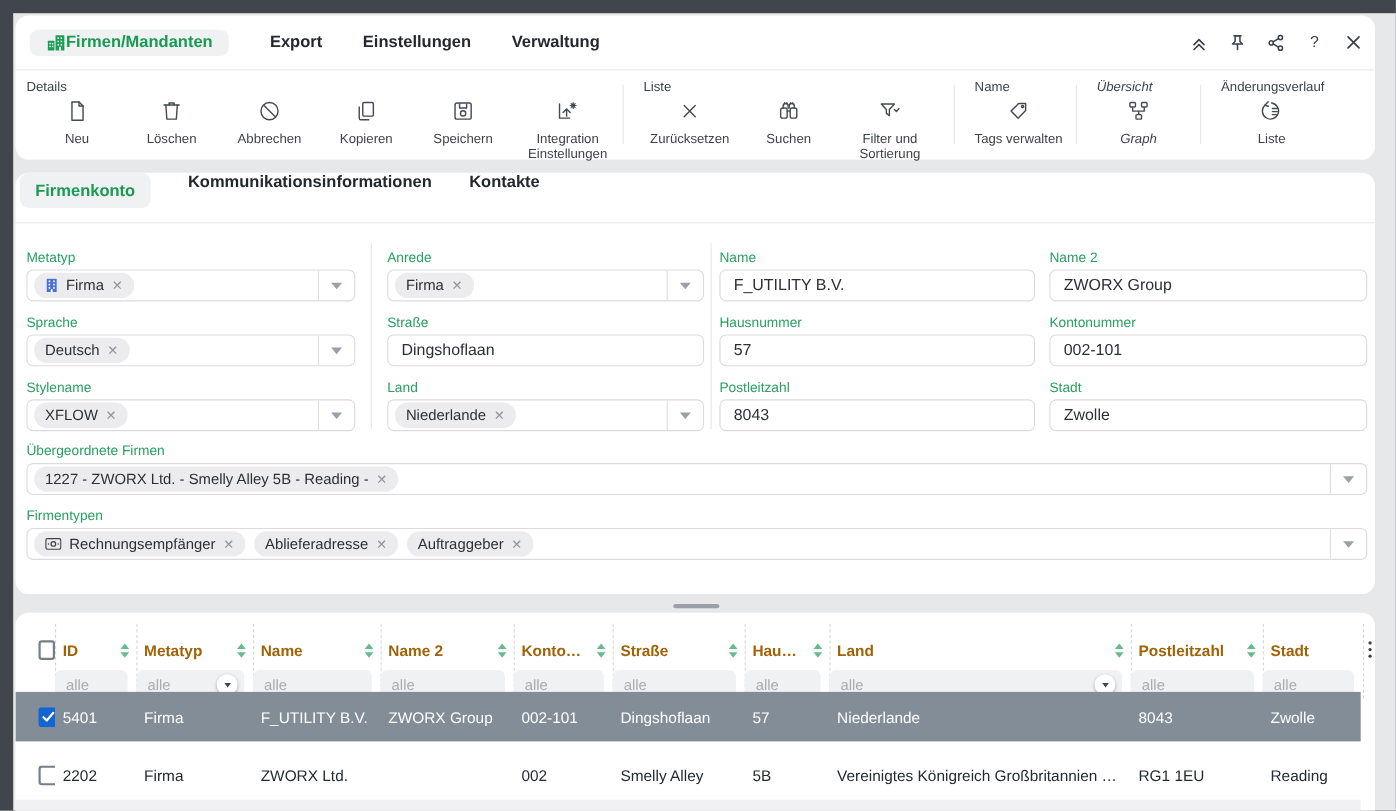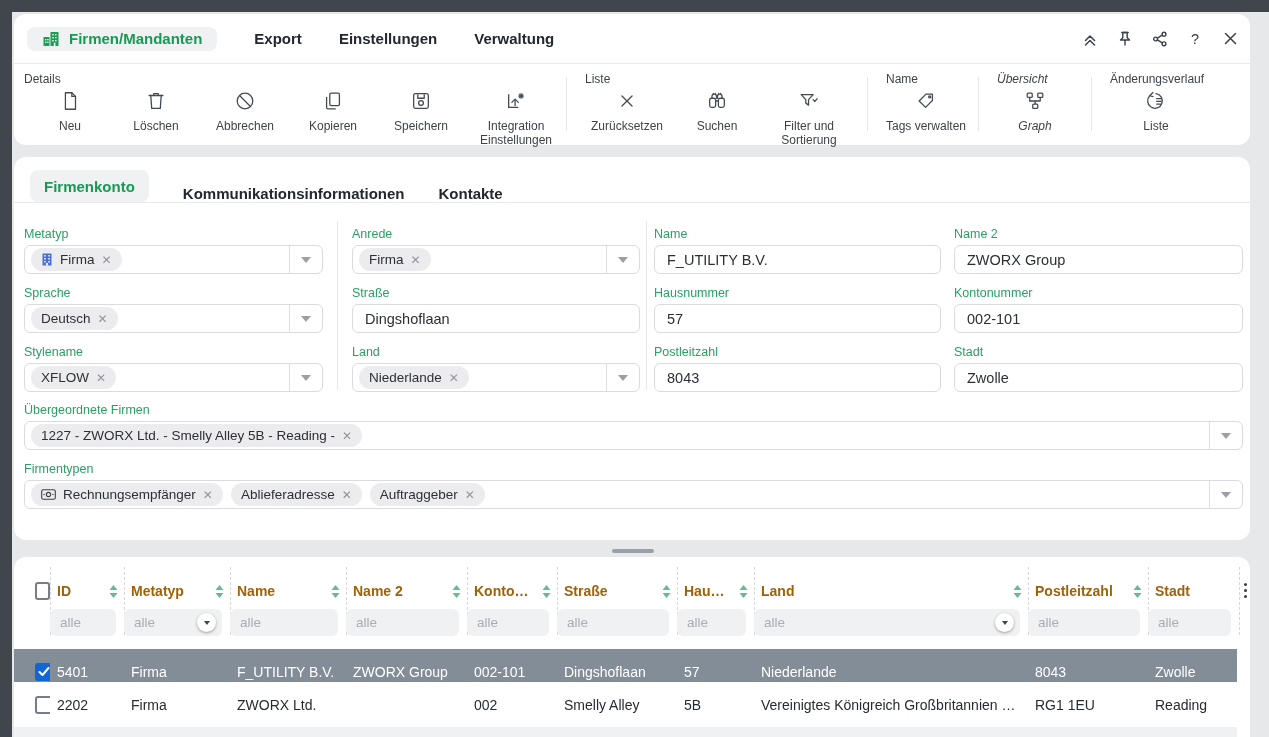--- a/index.html
+++ b/index.html
@@ -9,35 +9,35 @@
     background:#41464c;
     font-family:"Liberation Sans", sans-serif;
     color:#23282f;
   }
   .bg { position:absolute; left:12px; top:12px; right:0; bottom:0; background:#e7e8ea; }
   .panel { position:absolute; background:#fff; border-radius:12px; }
 
   
   #panel-top { left:14px; top:14px; width:1236px; height:131px; }
   .header-row { height:50px; display:flex; align-items:center; padding:0 10px 0 13px; border-bottom:1px solid #e8e9eb; }
-  .app-tab { display:flex; align-items:center; gap:9px; background:#f0f1f3; border-radius:8px; height:24px; padding:0 15px; color:#189a53; font-weight:bold; font-size:15px; cursor:default; }
+  .app-tab { display:flex; align-items:center; background:#f0f1f3; border-radius:8px; height:24px; padding:0 15px; color:#189a53; font-weight:bold; font-size:15px; cursor:default; }
   .menu-tab { font-weight:bold; font-size:15px; color:#23282f; margin-left:37px; }
   .win-icons { margin-left:auto; display:flex; gap:15px; align-items:center; }
   .win-icon { width:20px; height:20px; display:flex; align-items:center; justify-content:center; }
 
   .toolbar-row { display:flex; height:80px; position:relative; align-items:flex-start; }
   .tgroup { position:relative; display:flex; align-items:flex-start; height:100%; }
   .tgroup-label { position:absolute; top:8px; left:18px; font-size:12px; color:#3d434b; white-space:nowrap; }
   .tgroup.first .tgroup-label { left:10px; }
   .tbtn { margin-top:26px; display:flex; flex-direction:column; align-items:center; gap:8px; font-size:12px; color:#3d434b; line-height:1.15; text-align:center; }
   .vsep { width:1px; background:#e5e6e8; height:54px; margin-top:13px; }
 
   
   #panel-form { left:14px; top:157px; width:1236px; height:383px; }
-  .ftabs { height:46px; display:flex; align-items:flex-end; padding-left:16px; border-bottom:1px solid #e8e9eb; }
+  .ftabs { height:46px; display:flex; align-items:flex-start; padding-left:4px; border-bottom:1px solid #e8e9eb; }
   .ftab-active { display:flex; align-items:center; background:#f0f1f3; border-radius:8px; height:32px; padding:0 14px; color:#189a53; font-weight:bold; font-size:15px; }
   .ftab { margin-left:34px; font-weight:bold; font-size:15px; color:#23282f; }
 
   .field { position:absolute; }
   .flabel { font-size:12.5px; color:#2aa162; margin-bottom:4px; }
   .fbox { height:29px; border:1px solid #d9dbde; border-radius:6px; background:#fff; display:flex; align-items:center; position:relative; }
   .fbox.select { padding-left:6px; padding-right:40px; }
   .ftext { border:none; outline:none; width:100%; background:transparent; font-family:inherit; font-size:14.5px; color:#2b3036; padding:0 12px; }
   .dd { position:absolute; right:0; top:0; bottom:0; width:33px; border-left:1px solid #dcdee0; display:flex; align-items:center; justify-content:center; }
   .dd-arrow { width:0; height:0; border-left:5px solid transparent; border-right:5px solid transparent; border-top:6px solid #9aa0a7; }
@@ -531,21 +531,21 @@
     <div class="fcell c5"><input class="fpill" placeholder="alle" style=""></div>
     <div class="fcell c6"><input class="fpill" placeholder="alle" style=""></div>
     <div class="fcell c7"><input class="fpill" placeholder="alle" style=""></div>
     <div class="fcell c8"><input class="fpill" placeholder="alle" style=""><div class="fdd">
           <span class="fdd-arrow"></span>
         </div></div>
     <div class="fcell c9"><input class="fpill" placeholder="alle" style=""></div>
     <div class="fcell c10"><input class="fpill" placeholder="alle" style=""></div>
   </div>
 
-  <div class="trow sel" style="top:92px">
+  <div class="trow sel" style="top:72px">
     <div class="tcell c0">
         <div class="cbx checked">
           <svg width="12" height="10" viewBox="0 0 12 10" fill="none" stroke="#fff" stroke-width="2" stroke-linecap="round" stroke-linejoin="round">
             <path d="M1.5 5l3 3 6-7"></path>
           </svg>
         </div>
       </div>
     <div class="tcell c1">5401</div>
     <div class="tcell c2">Firma</div>
     <div class="tcell c3">F_UTILITY B.V.</div>

